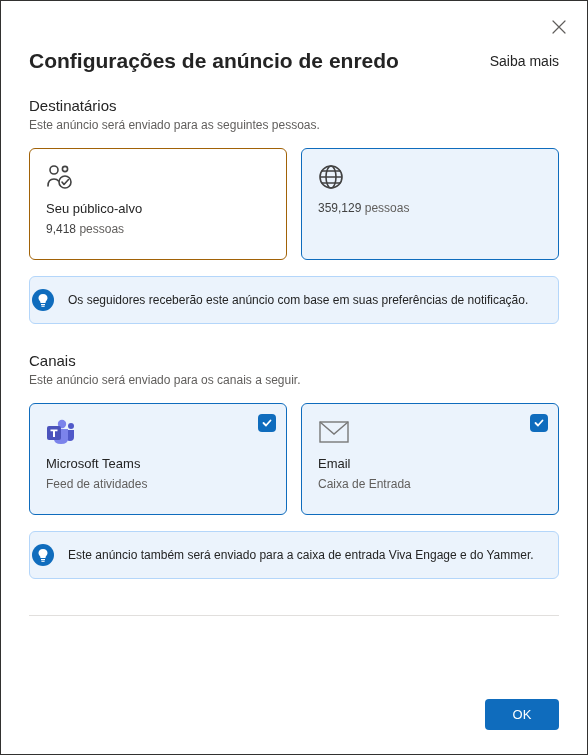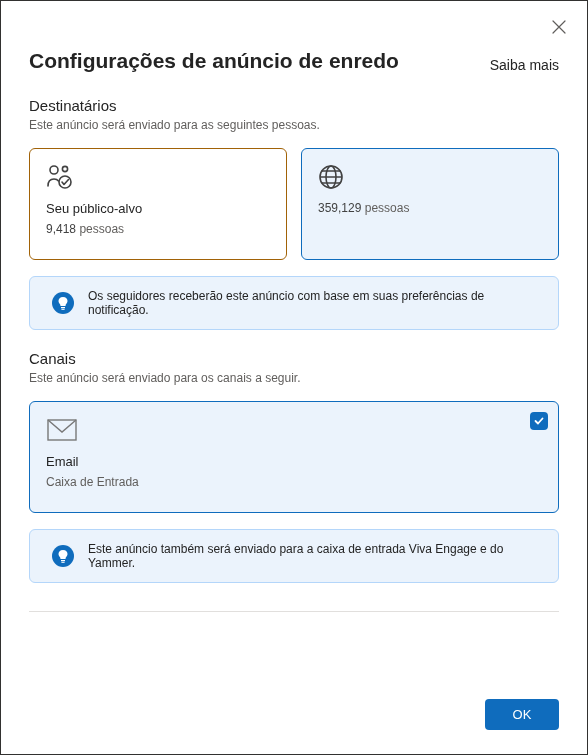--- a/index.html
+++ b/index.html
@@ -28,21 +28,21 @@
       align-items: center;
       justify-content: center;
       cursor: pointer;
       color: #605e5c;
       background: transparent;
       border: none;
       font-size: 16px;
     }
     .header-row {
       display: flex;
-      align-items: flex-end;
+      align-items: center;
       justify-content: space-between;
       margin-top: 28px;
       margin-bottom: 24px;
     }
     .title {
       font-size: 21px;
       font-weight: 600;
       color: #242424;
     }
     .learn-more {
@@ -116,22 +116,22 @@
       align-items: center;
       justify-content: center;
     }
     .info-banner {
       display: flex;
       align-items: center;
       gap: 14px;
       background: #ebf3fc;
       border: 1px solid #b4d6fa;
       border-radius: 6px;
-      padding: 12px 22px;
-      margin-bottom: 20px;
+      padding: 12px 2px;
+      margin-bottom: 28px;
     }
     .info-icon-wrap {
       width: 22px;
       height: 22px;
       border-radius: 50%;
       background: #0f6cbd;
       display: flex;
       align-items: center;
       justify-content: center;
       flex-shrink: 0;
@@ -230,20 +230,39 @@
       <div class="info-text">Os seguidores receberão este anúncio com base em suas preferências de notificação.</div>
     </div>
   </div>
 
   <div>
     <div class="section-title">Canais</div>
     <div class="section-desc">Este anúncio será enviado para os canais a seguir.</div>
 
     <div class="card-row">
 
+      <div class="card selected">
+        <div class="check-ind">
+          <svg width="12" height="12" viewBox="0 0 12 12">
+              <path d="M2.5 6 L5 8.5 L9.5 3.5" stroke="#fff" stroke-width="1.8" fill="none" stroke-linecap="round" stroke-linejoin="round"></path>
+            </svg>
+        </div>
+        <div class="card-icon">
+          <svg width="30" height="28" viewBox="0 0 30 28">
+            <circle cx="16" cy="6" r="4.2" fill="#7b83eb"></circle>
+            <circle cx="25" cy="8" r="3" fill="#5059c9"></circle>
+            <path d="M20 12 H28 V19 Q28 23 24 23 Q20 23 20 19 Z" fill="#5059c9"></path>
+            <path d="M8 11 H22 V21 Q22 26 15 26 Q8 26 8 21 Z" fill="#7b83eb"></path>
+            <rect x="1" y="8" width="14" height="14" rx="2" fill="#4b53bc"></rect>
+            <path d="M4.5 11.5 H11.5 V13.2 H9 V19 H7 V13.2 H4.5 Z" fill="#fff"></path>
+          </svg>
+        </div>
+        <div class="card-label">Microsoft Teams</div>
+        <div class="card-sub">Feed de atividades</div>
+      </div>
 
       <div class="card selected">
         <div class="check-ind">
           <svg width="12" height="12" viewBox="0 0 12 12">
               <path d="M2.5 6 L5 8.5 L9.5 3.5" stroke="#fff" stroke-width="1.8" fill="none" stroke-linecap="round" stroke-linejoin="round"></path>
             </svg>
         </div>
         <div class="card-icon">
           <svg width="32" height="24" viewBox="0 0 32 24">
             <rect x="2" y="2" width="28" height="20" fill="none" stroke="#787878" stroke-width="1.4"></rect>

